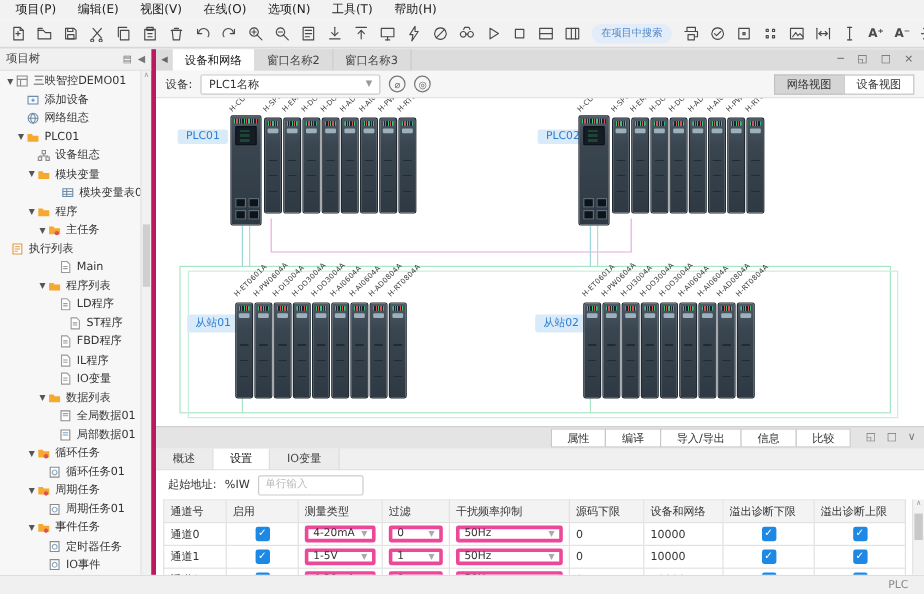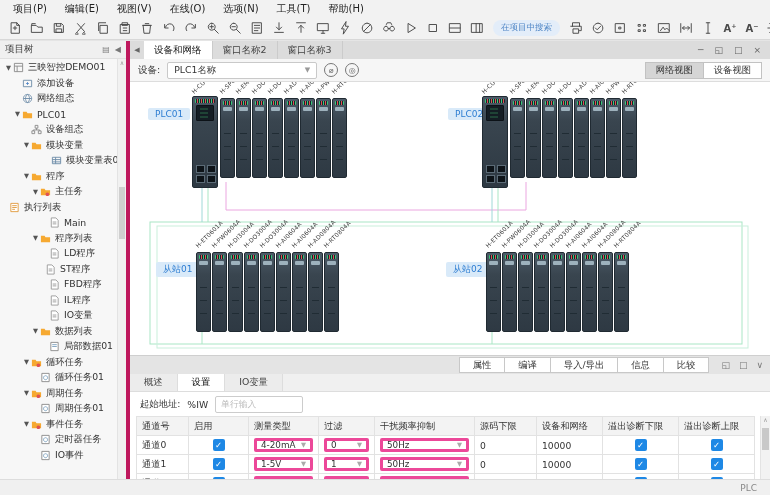--- a/index.html
+++ b/index.html
@@ -448,21 +448,21 @@
         <div class="trow" style="padding-left: 40px;">
           <span class="arrow"></span>
           <span class="ticon">
             <svg width="11" height="11" viewBox="0 0 12 12">
               <path d="M2.5 1h5l2.5 2.5V11h-7.5z" fill="#fff" stroke="#9a9a9a" stroke-width="1"></path>
               <path d="M4 5.5h4M4 7.5h4" fill="none" stroke="#9a9a9a" stroke-width="1"></path>
             </svg>
           </span>
           <span>LD程序</span>
         </div>
-        <div class="trow" style="padding-left: 36px;">
+        <div class="trow" style="padding-left: 48px;">
           <span class="arrow"></span>
           <span class="ticon">
             <svg width="11" height="11" viewBox="0 0 12 12">
               <path d="M2.5 1h5l2.5 2.5V11h-7.5z" fill="#fff" stroke="#9a9a9a" stroke-width="1"></path>
               <path d="M4 5.5h4M4 7.5h4" fill="none" stroke="#9a9a9a" stroke-width="1"></path>
             </svg>
           </span>
           <span>ST程序</span>
         </div>
         <div class="trow" style="padding-left: 40px;">
@@ -496,20 +496,30 @@
           <span>IO变量</span>
         </div>
         <div class="trow" style="padding-left: 31px;">
           <span class="arrow">▼</span>
           <span class="ticon">
             <svg width="11" height="11" viewBox="0 0 12 12">
               <path d="M1 3h4l1 1.5h5V10H1z" fill="#f6a931"></path>
             </svg>
           </span>
           <span>数据列表</span>
+        </div>
+        <div class="trow" style="padding-left: 40px;">
+          <span class="arrow"></span>
+          <span class="ticon">
+            <svg width="11" height="11" viewBox="0 0 12 12">
+              <path d="M2 1.5h8v9H2z" fill="#fff" stroke="#8a8a8a" stroke-width="1"></path>
+              <path d="M3.5 4h5M3.5 6h5" fill="none" stroke="#7fa3c0" stroke-width="1"></path>
+            </svg>
+          </span>
+          <span>全局数据01</span>
         </div>
         <div class="trow" style="padding-left: 40px;">
           <span class="arrow"></span>
           <span class="ticon">
             <svg width="11" height="11" viewBox="0 0 12 12">
               <path d="M2 1.5h8v9H2z" fill="#fff" stroke="#8a8a8a" stroke-width="1"></path>
               <path d="M3.5 4h5M3.5 6h5" fill="none" stroke="#7fa3c0" stroke-width="1"></path>
             </svg>
           </span>
           <span>局部数据01</span>

